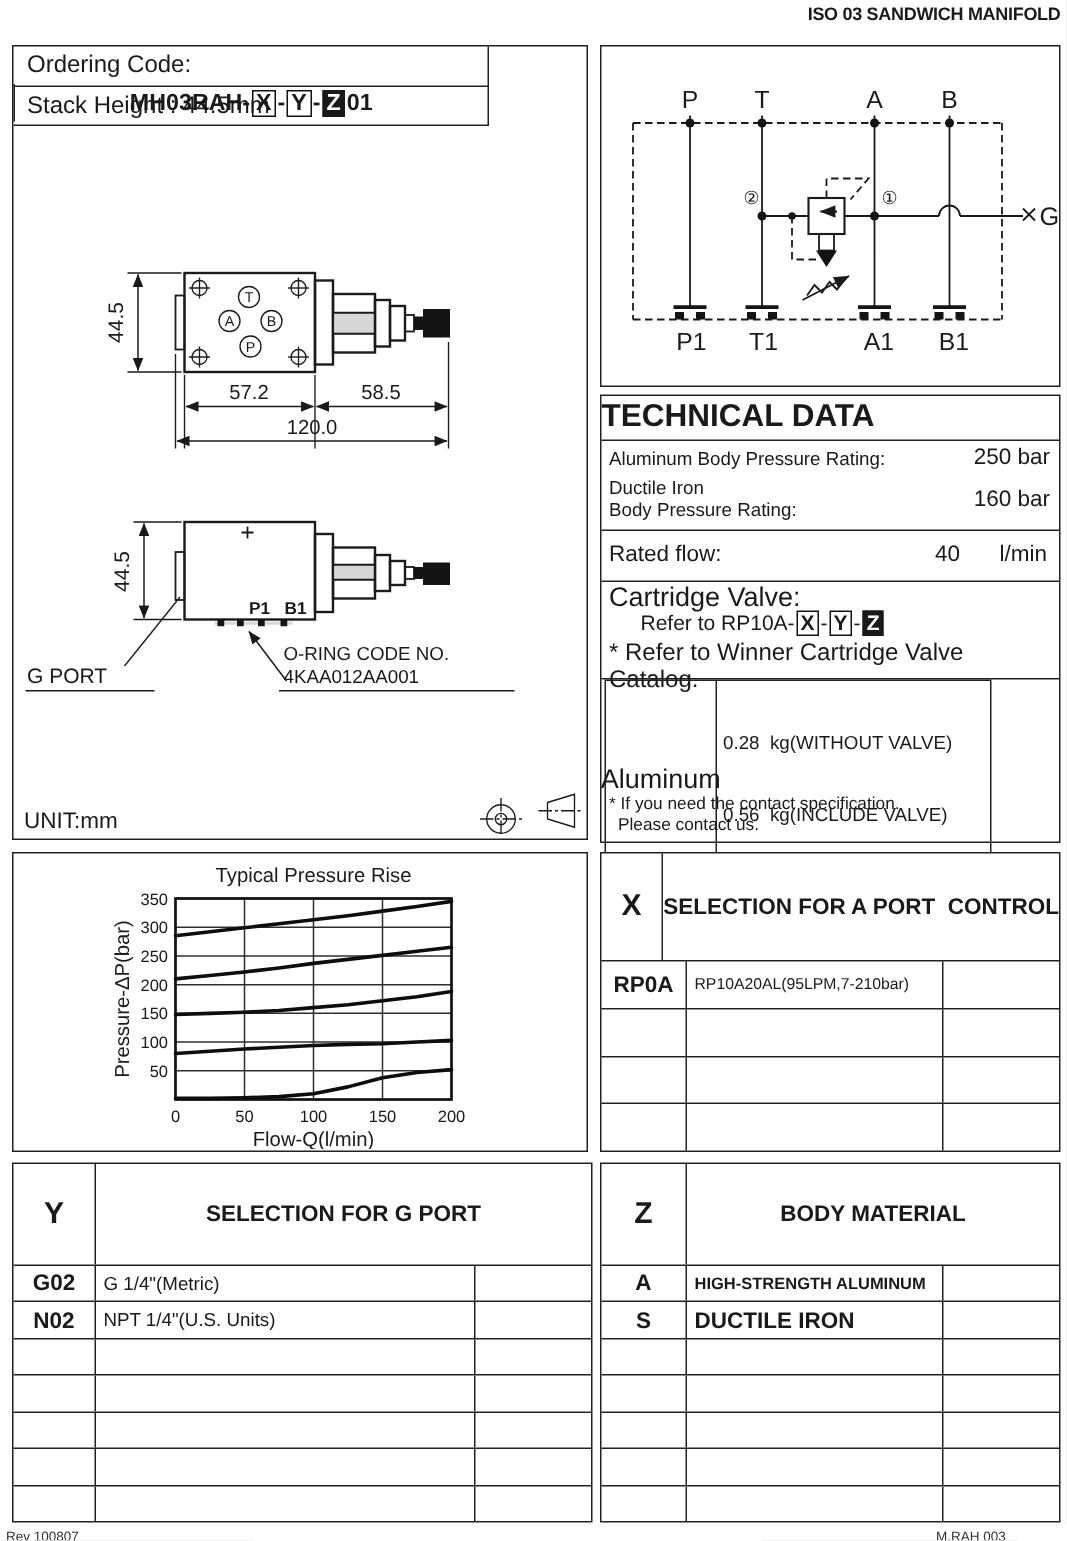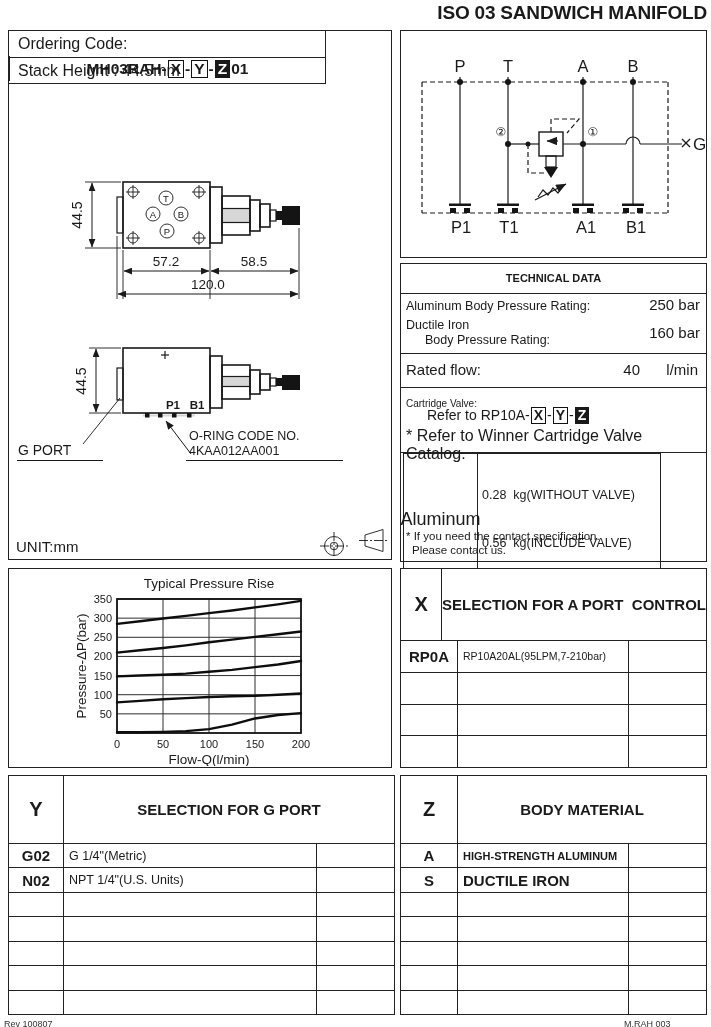--- a/index.html
+++ b/index.html
@@ -6,46 +6,46 @@
   .page{position:relative;width:711px;height:1027px;background:#ffffff;overflow:hidden;
         font-family:"Liberation Sans",sans-serif;color:#1a1a1a;}
   .panel{position:absolute;border:1.5px solid #222;background:#fff;box-sizing:border-box;}
   #p-left  {left:8px;  top:30px;  width:384px; height:530px;}
   #p-schem {left:400px; top:30px; width:307px; height:228px;}
   #p-tech  {left:400px; top:263px; width:307px; height:299px;}
   #p-chart {left:8px;  top:568px; width:384px; height:200px;}
   #t-x {left:400px; top:568px; width:307px; height:200px;}
   #t-y {left:8px;   top:775px; width:387px; height:240px;}
   #t-z {left:400px; top:775px; width:307px; height:240px;}
-  .doc-title{position:absolute;top:2px;right:4px;font-size:19px;font-weight:700;letter-spacing:-0.2px;}
+  .doc-title{position:absolute;top:2px;right:4px;font-size:12px;font-weight:700;letter-spacing:-0.2px;}
 
   
   .ord-row{position:absolute;left:0;top:0;width:317px;height:27px;border-bottom:1.5px solid #222;
            border-right:1.5px solid #222;display:flex;box-sizing:border-box;flex-direction:column;}
   .ord-label{width:146px;padding-left:9px;font-size:16px;line-height:25px;}
   .ord-value{flex:1;border-left:1.5px solid #222;font-weight:700;text-align:center;font-size:15.5px;line-height:25px;}
   .stack-row{position:absolute;left:0;top:27px;width:317px;height:26px;border-bottom:1.5px solid #222;
              border-right:1.5px solid #222;font-size:16px;line-height:25px;padding-left:9px;box-sizing:border-box;}
   .cbox{display:inline-block;border:1.3px solid #111;padding:0 2px;margin:0 1px;font-weight:700;line-height:1.05;}
   .cbox.inv{background:#191919;color:#fff;border-color:#191919;}
 
   
-  .tech-head{height:29px;border-bottom:1.5px solid #222;font-weight:700;text-align:center;font-size:11px;line-height:28px;}
+  .tech-head{height:29px;border-bottom:1.5px solid #222;font-weight:700;font-size:21px;line-height:28px;}
   .tech-press{position:relative;height:59px;border-bottom:1.5px solid #222;}
   .tech-press .l1{position:absolute;left:5px;top:5px;font-size:12.5px;}
   .tech-press .v1{position:absolute;right:6px;top:2px;font-size:15px;}
   .tech-press .l2a{position:absolute;left:5px;top:24px;font-size:12.5px;}
-  .tech-press .l2b{position:absolute;left:5px;top:39px;font-size:12.5px;margin-left:19px;}
+  .tech-press .l2b{position:absolute;left:5px;top:39px;font-size:12.5px;}
   .tech-press .v2{position:absolute;right:6px;top:30px;font-size:15px;}
   .tech-flow{position:relative;height:33px;border-bottom:1.5px solid #222;}
   .tech-flow .fl{position:absolute;left:5px;top:7px;font-size:15px;}
   .tech-flow .fv{position:absolute;right:66px;top:7px;font-size:15px;}
   .tech-flow .fu{position:absolute;right:8px;top:7px;font-size:15px;}
   .tech-cart{position:relative;height:64px;border-bottom:1.5px solid #222;}
-  .tech-cart .c1{position:absolute;left:5px;top:10px;font-size:10px;text-align:center;}
+  .tech-cart .c1{position:absolute;left:5px;top:0;font-size:18px;text-align:center;}
   .tech-cart .c2{position:absolute;left:26px;top:19px;font-size:14px;}
   .tech-cart .c3{position:absolute;left:5px;top:39px;font-size:16px;}
   .weight-table{position:absolute;left:2px;top:189px;width:258px;border:1.5px solid #222;box-sizing:border-box;}
   .w-row{display:flex;border-bottom:1.2px solid #222;}
   .w-row:last-child{border-bottom:none;}
   .w-mat{width:73px;border-right:1.5px solid #222;display:flex;align-items:center;justify-content:center;font-size:18px;}
   .w-mat.small{font-size:9.5px;font-weight:700;}
   .w-lines{flex:1;padding:1px 0 1px 4px;font-size:12.5px;line-height:16px;white-space:pre;}
   .tech-note1{position:absolute;left:5px;top:266px;font-size:11.5px;}
   .tech-note2{position:absolute;left:11px;top:280px;font-size:11.5px;}

